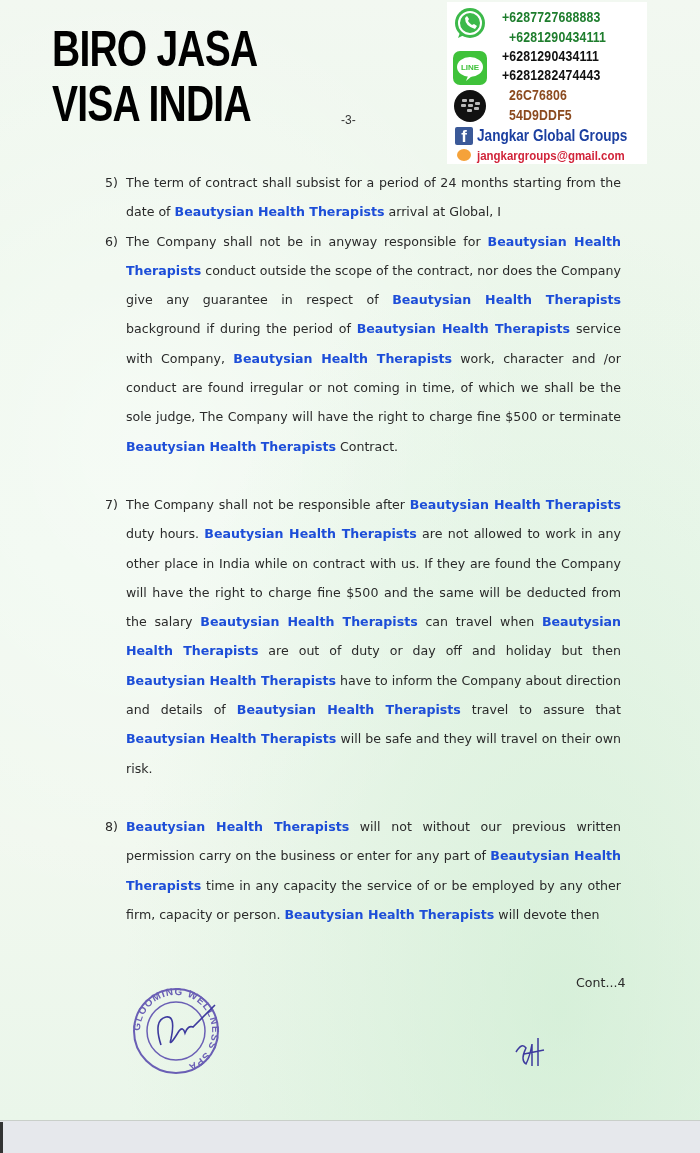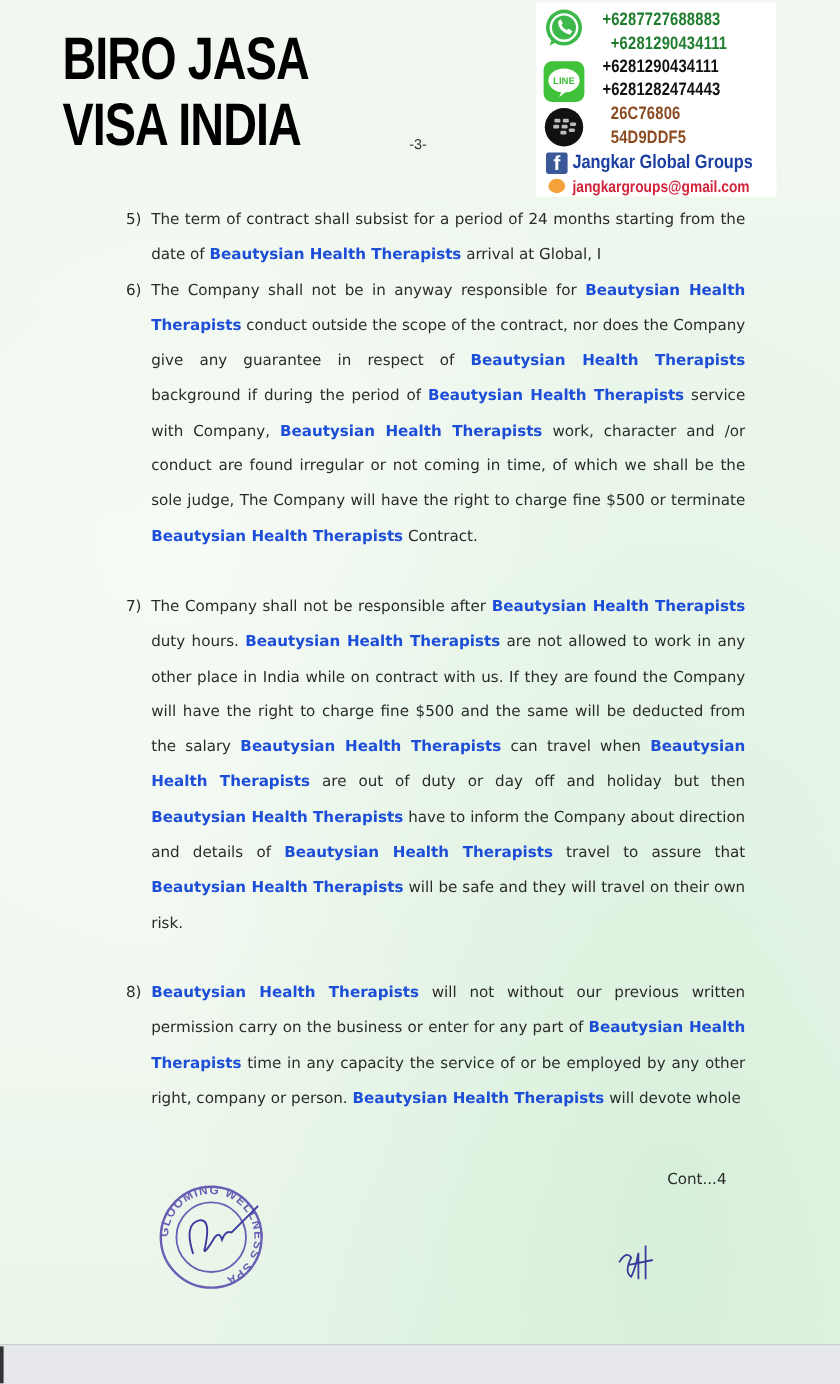--- a/index.html
+++ b/index.html
@@ -58,21 +58,21 @@
   .content {
     position: absolute; left: 105px; top: 168px; width: 516px; z-index: 2;
     font-family: "DejaVu Sans", sans-serif; font-size: 12.6px; color: #2a2a2a;
     line-height: 29.3px;
   }
   .clause { position: relative; padding-left: 21px; text-align: justify; }
   .clause .num { position: absolute; left: 0; top: 0; }
   .clause b { font-weight: bold; color: #1d4ed8; }
   .gap { height: 29px; }
   .cont {
-    position: absolute; left: 556px; top: 975px; font-family: "DejaVu Sans", sans-serif; font-size: 12.6px; color: #2a2a2a; z-index: 2;
+    position: absolute; left: 576px; top: 975px; font-family: "DejaVu Sans", sans-serif; font-size: 12.6px; color: #2a2a2a; z-index: 2;
   }
   .stamp { position: absolute; left: 126px; top: 985px; width: 100px; height: 92px; z-index: 2; }
   .sig { position: absolute; left: 512px; top: 1028px; width: 36px; height: 40px; z-index: 2; }
 </style>
 </head>
 <body>
 
 <div class="page"></div>
 <div class="left-edge"></div>
 
@@ -131,21 +131,21 @@
     <span class="body"><span>The Company shall not be in anyway responsible for </span><b>Beautysian Health Therapists</b><span> conduct outside the scope of the contract, nor does the Company give any guarantee in respect of </span><b>Beautysian Health Therapists</b><span> background if during the period of </span><b>Beautysian Health Therapists</b><span> service with Company, </span><b>Beautysian Health Therapists</b><span> work, character and /or conduct are found irregular or not coming in time, of which we shall be the sole judge, The Company will have the right to charge fine $500 or terminate </span><b>Beautysian Health Therapists</b><span> Contract.</span></span>
   </div>
   <div class="gap"></div>
   <div class="clause">
     <span class="num">7)</span>
     <span class="body"><span>The Company shall not be responsible after </span><b>Beautysian Health Therapists</b><span> duty hours. </span><b>Beautysian Health Therapists</b><span> are not allowed to work in any other place in India while on contract with us. If they are found the Company will have the right to charge fine $500 and the same will be deducted from the salary </span><b>Beautysian Health Therapists</b><span> can travel when </span><b>Beautysian Health Therapists</b><span> are out of duty or day off and holiday but then </span><b>Beautysian Health Therapists</b><span> have to inform the Company about direction and details of </span><b>Beautysian Health Therapists</b><span> travel to assure that </span><b>Beautysian Health Therapists</b><span> will be safe and they will travel on their own risk.</span></span>
   </div>
   <div class="gap"></div>
   <div class="clause">
     <span class="num">8)</span>
-    <span class="body"><b>Beautysian Health Therapists</b><span> will not without our previous written permission carry on the business or enter for any part of </span><b>Beautysian Health Therapists</b><span> time in any capacity the service of or be employed by any other right, company or person. </span><b>Beautysian Health Therapists</b><span> will devote whole</span></span>
+    <span class="body"><b>Beautysian Health Therapists</b><span> will not without our previous written permission carry on the business or enter for any part of </span><b>Beautysian Health Therapists</b><span> time in any capacity the service of or be employed by any other firm, capacity or person. </span><b>Beautysian Health Therapists</b><span> will devote then</span></span>
   </div>
 </div>
 
 <div class="cont">Cont...4</div>
 
 <svg class="stamp" viewBox="0 0 100 92">
   <defs>
     <path id="stampArc" d="M14 46 a36 36 0 1 1 72 0 a36 36 0 1 1 -72 0"></path>
   </defs>
   <circle cx="50" cy="46" r="42" fill="none" stroke="#6a5fb5" stroke-width="2"></circle>

